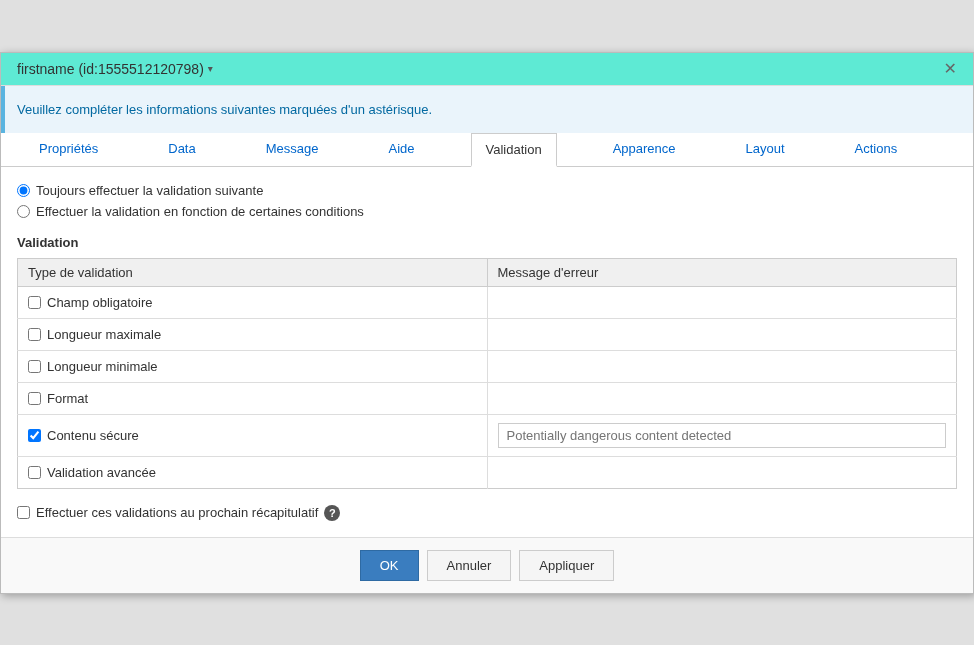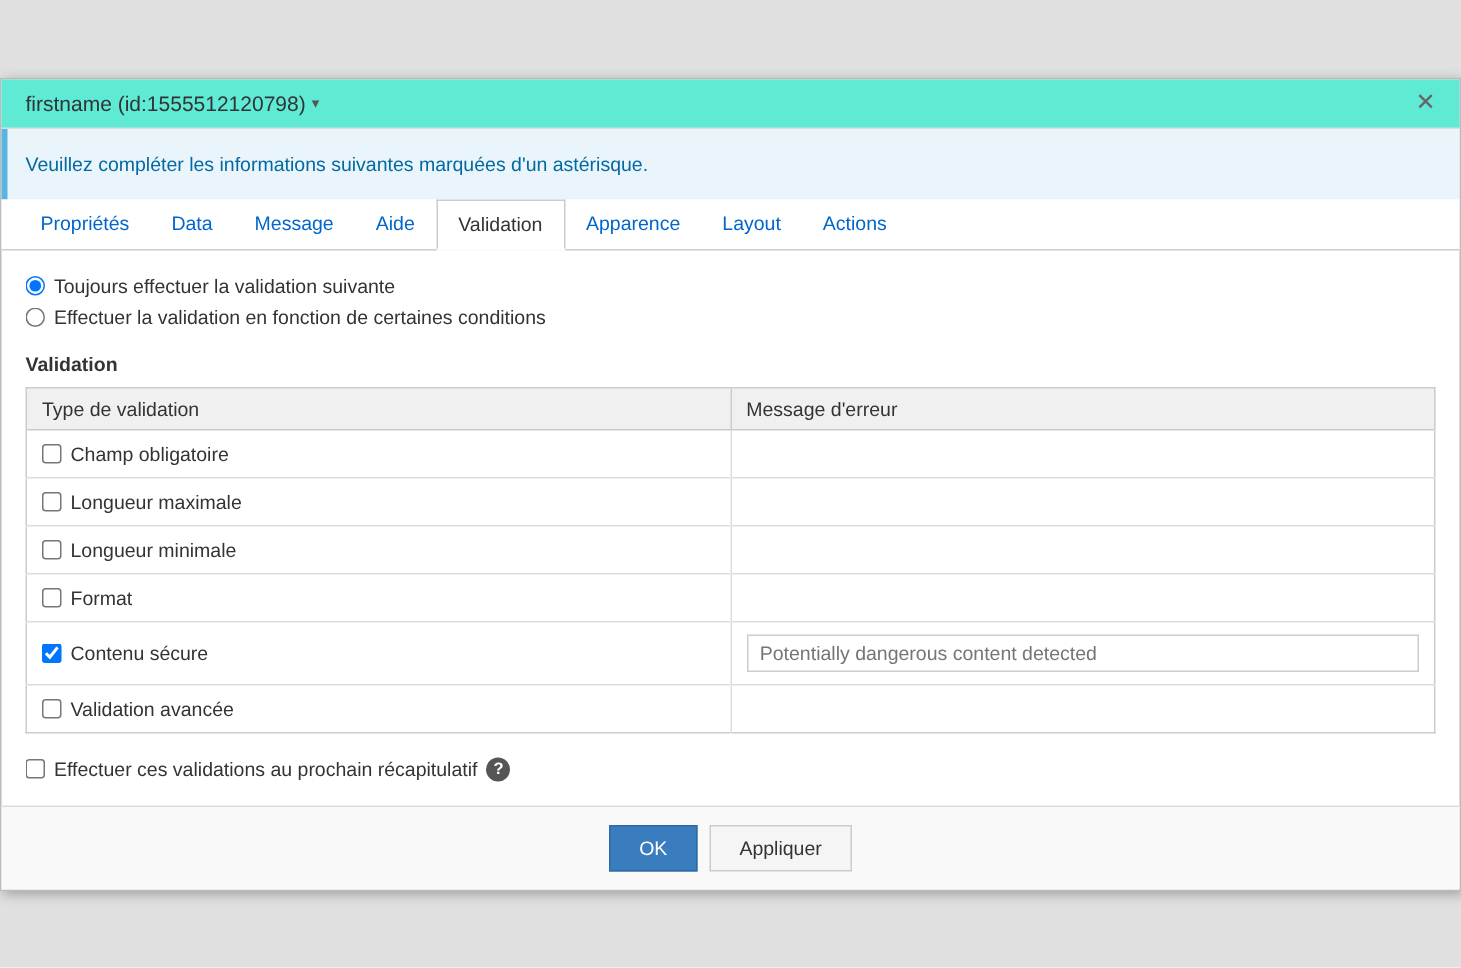--- a/index.html
+++ b/index.html
@@ -48,22 +48,23 @@
     .info-bar {
       background: #eaf4fb;
       border-left: 4px solid #5ab4e0;
       padding: 16px 12px;
       color: #0369a1;
       font-size: 13px;
     }
     .tabs {
       display: flex;
       border-bottom: 1px solid #ccc;
-      padding: 0 12px;
+      padding: 0 24px;
       background: #fff;
+      gap: 42px;
     }
     .tab {
       padding: 8px 14px;
       cursor: pointer;
       color: #0066cc;
       font-size: 13px;
       border-bottom: 2px solid transparent;
       margin-bottom: -1px;
     }
     .tab.active {
@@ -310,15 +311,16 @@
 
     <div class="recap-row">
       <input type="checkbox" style="">
       <span>Effectuer ces validations au prochain récapitulatif</span>
       <span class="help-icon">?</span>
     </div>
   </div>
 
   <div class="dialog-footer">
     <button class="btn btn-primary">OK</button>
+    <button class="btn">Annuler</button>
     <button class="btn">Appliquer</button>
   </div>
 </div>
 
 </body></html>

